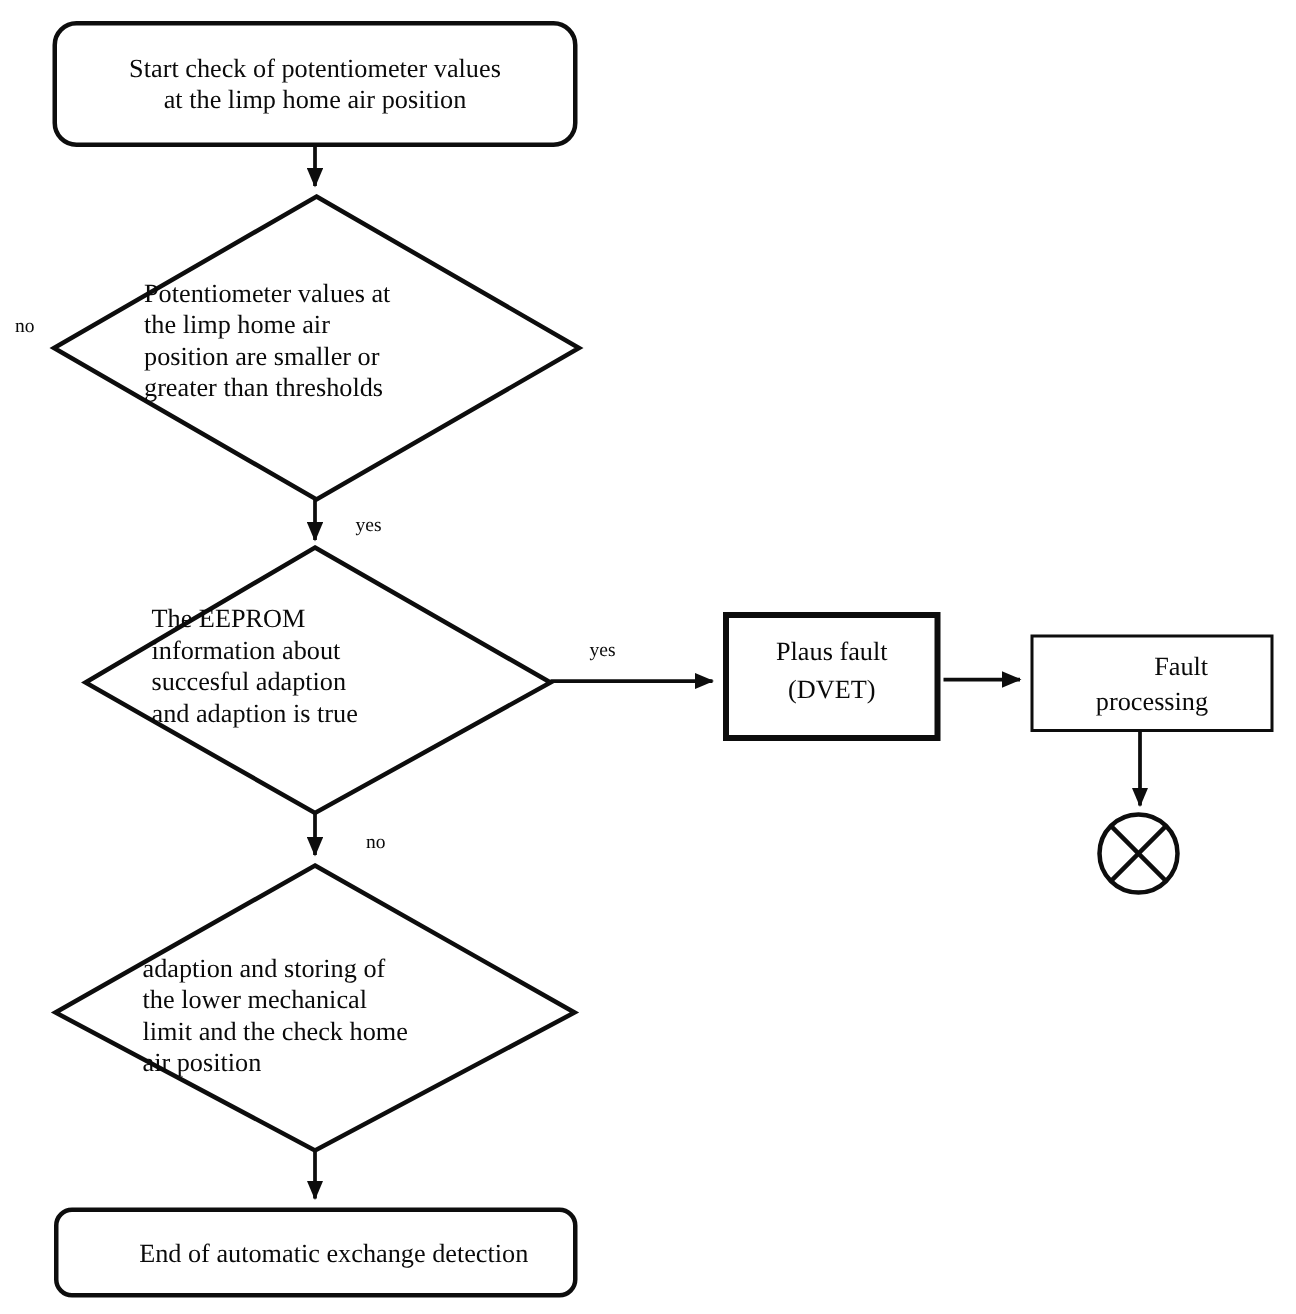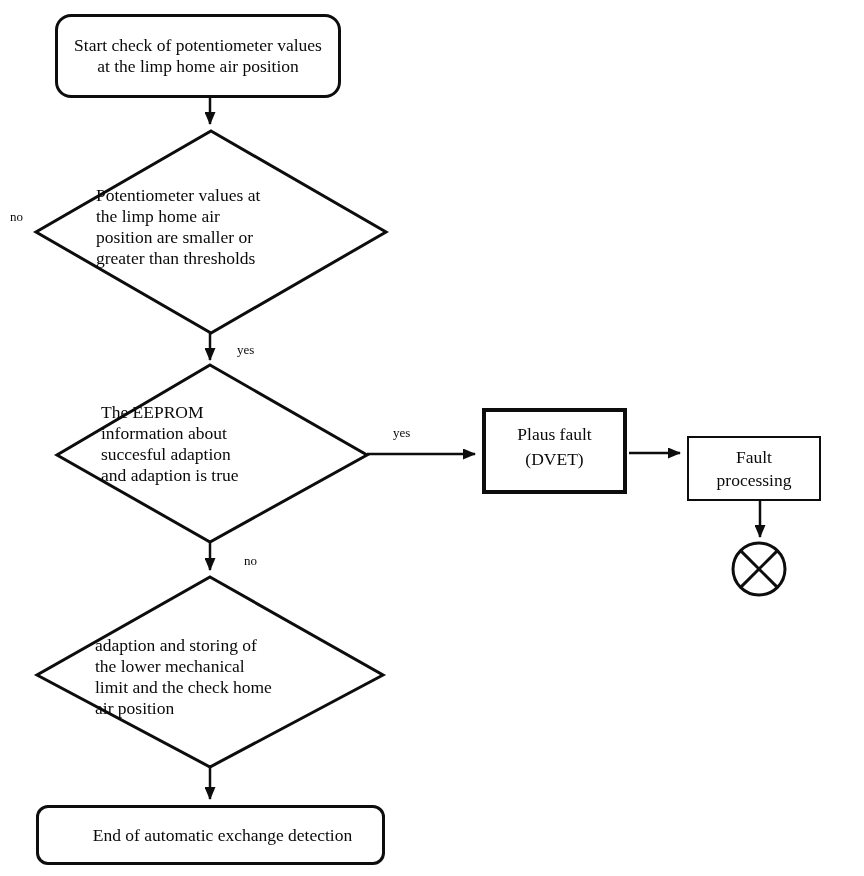--- a/index.html
+++ b/index.html
@@ -70,37 +70,37 @@
       <line x1="740.6" y1="587.4" x2="777.4" y2="550.6" stroke="#0d0d0d" stroke-width="3"></line>
     </g>
 
     <line x1="210" y1="542" x2="210" y2="570" stroke="#0d0d0d" stroke-width="2.5" marker-end="url(#ah)"></line>
 
     <polygon points="210,577 383,675 210,767 37,675" fill="#ffffff" stroke="#0d0d0d" stroke-width="3"></polygon>
 
     <line x1="210" y1="767" x2="210" y2="799" stroke="#0d0d0d" stroke-width="2.5" marker-end="url(#ah)"></line>
   </svg>
 
-  <div class="node terminator" style="left:35px; top:14px; width:286px; height:84px;margin-left:20px;">Start check of potentiometer values
+  <div class="node terminator" style="left:35px; top:14px; width:350px; height:84px;">Start check of potentiometer values
 at the limp home air position</div>
 
   <div class="dlabel" style="left:96px; top:185px; width:230px;">Potentiometer values at
 the limp home air
 position are smaller or
 greater than thresholds</div>
 
   <div class="dlabel" style="left:101px; top:402px; width:220px;">The EEPROM
 information about
 succesful adaption
 and adaption is true</div>
 
   <div class="node process-thick" style="left:482px; top:408px; width:145px; height:86px;">Plaus fault
 (DVET)</div>
 
-  <div class="node process-thin" style="left:687px; top:436px; width:134px; height:65px;">Fault
+  <div class="node process-thin" style="left:687px; top:423px; width:162px; height:65px;text-align:right;">Fault
 processing</div>
 
   <div class="dlabel" style="left:95px; top:635px; width:230px;">adaption and storing of
 the lower mechanical
 limit and the check home
 air position</div>
 
   <div class="node terminator-end" style="left:36px; top:805px; width:349px; height:60px;">End of automatic exchange detection</div>
 
   <span class="edge-label" style="left:10px;  top:207px;">no</span>

